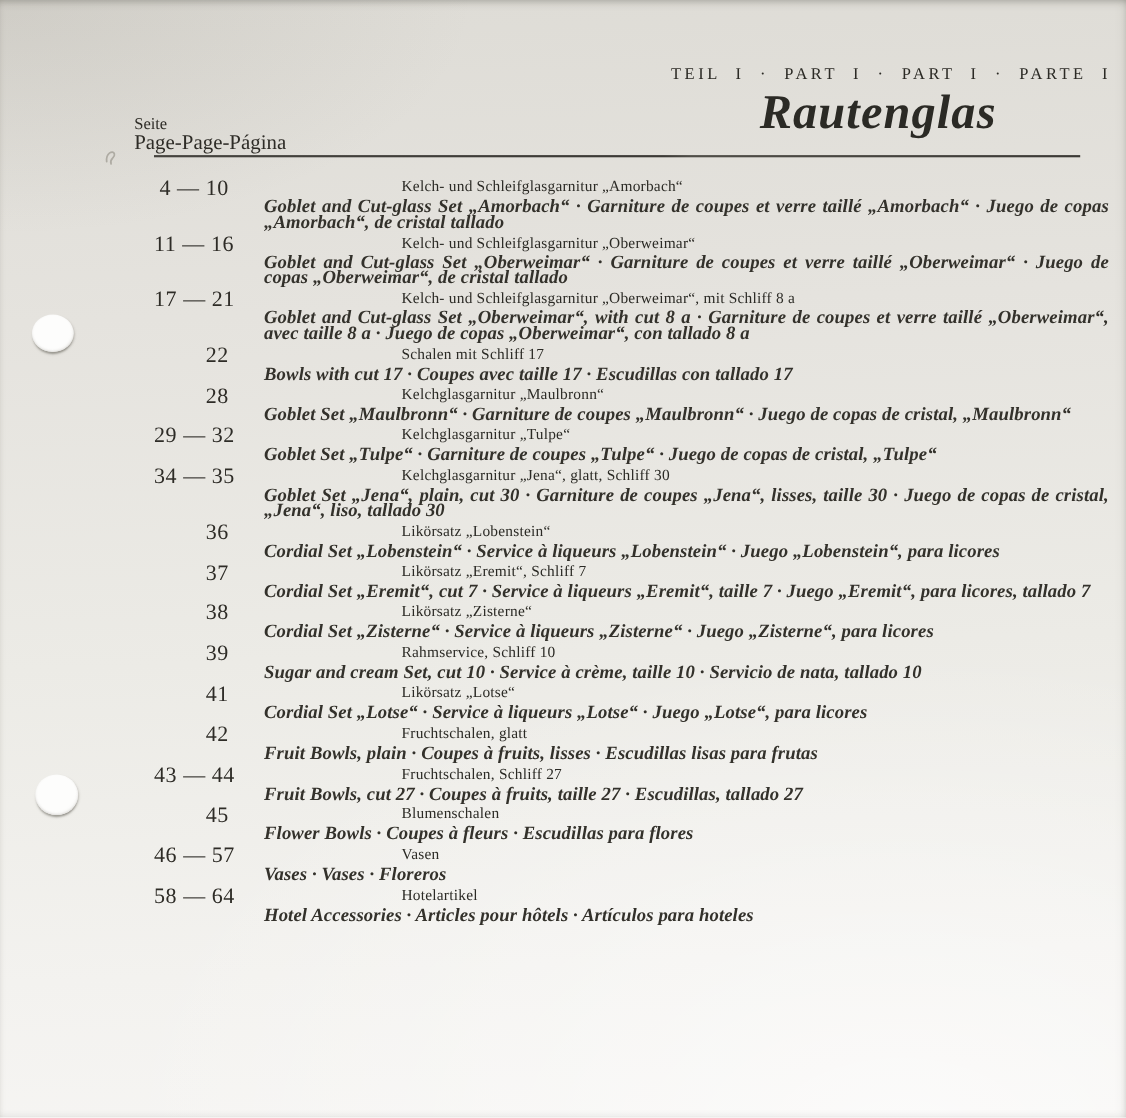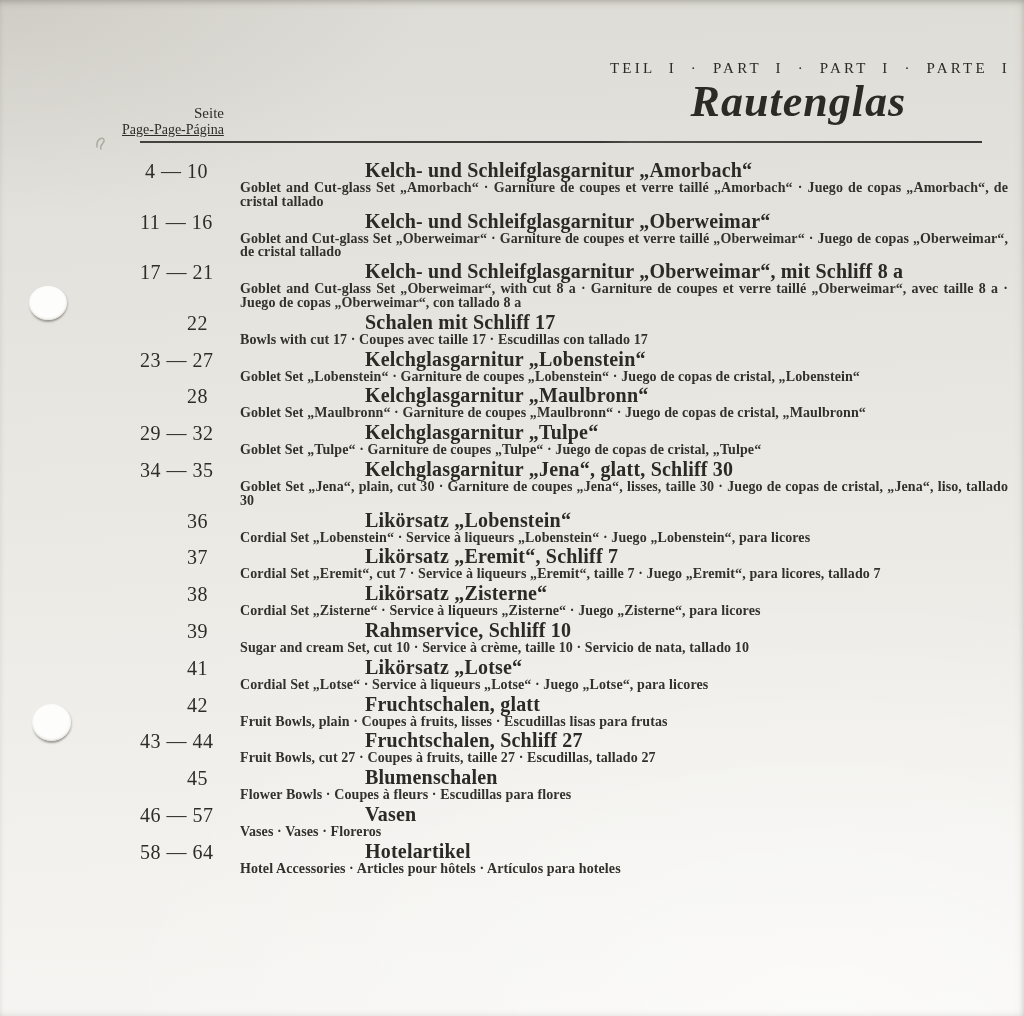--- a/index.html
+++ b/index.html
@@ -23,22 +23,22 @@
     position:absolute; top:60px; right:14px;
     font-size:15px; letter-spacing:3.2px; word-spacing:7px;
     color:#2b2a25; white-space:nowrap;
   }
   .brand-title {
     position:absolute; top:76px; right:118px;
     font-size:44px; font-style:italic; font-weight:bold; letter-spacing:1px;
     color:#2b2a25;
   }
   .seite-block { position:absolute; top:105px; left:122px; width:102px; }
-  .seite-de { display:block; text-align:right; font-size:15px; line-height:17px; }
-  .seite-multi { display:block; text-align:left; font-size:14px; line-height:15px; white-space:nowrap;text-decoration:underline; }
+  .seite-de { display:block; text-align:left; font-size:15px; line-height:17px; }
+  .seite-multi { display:block; text-align:left; font-size:19px; line-height:15px; white-space:nowrap; }
 
   .rule { position:absolute; top:141px; left:140px; width:842px; height:2px;
           background:linear-gradient(90deg,#45433e 0%, #3b3935 55%, #504e48 58%, #3b3935 100%); }
 
   
   .pen-mark { position:absolute; top:134px; left:94px; width:14px; height:18px; opacity:0.55; }
 
   
   .hole {
     position:absolute; border-radius:50%;
@@ -50,26 +50,26 @@
   .hole-2 { left:32px; top:704px; width:39px; height:37px; }
 
   
   .toc { position:absolute; top:161px; left:140px; width:868px; }
   .entry { position:relative; margin-bottom:3px; }
   .entry .pages {
     position:absolute; left:0; top:2px; width:68px; text-align:right;
     font-size:20px; line-height:17px; letter-spacing:0.5px; white-space:nowrap;
   }
   .entry .title {
-    margin-left:225px; font-size:20px; font-weight:bold; line-height:19px;
+    margin-left:225px; font-size:14px; font-weight:normal; line-height:19px;
     letter-spacing:0.2px; color:#2b2a25;
   }
   .entry .desc {
-    margin-left:100px; margin-top:1px; font-size:14px; font-weight:bold;
-    line-height:13.8px; text-align:justify; letter-spacing:0.1px; color:#33312b;
+    margin-left:100px; margin-top:1px; font-size:17px; font-weight:bold;
+    line-height:13.8px; text-align:justify; letter-spacing:0.1px; color:#33312b;font-style:italic;
   }
 </style>
 </head>
 <body>
 
 <div class="page">
 
   <div class="part-line">TEIL I · PART I · PART I · PARTE I</div>
   <div class="brand-title">Rautenglas</div>
 
@@ -107,25 +107,20 @@
       <div class="title">Kelch- und Schleifglasgarnitur „Oberweimar“, mit Schliff 8 a</div>
       <div class="desc">Goblet and Cut-glass Set „Oberweimar“, with cut 8 a · Garniture de coupes et verre taillé „Oberweimar“, avec taille 8 a · Juego de copas „Oberweimar“, con tallado 8 a</div>
     </div>
 
     <div class="entry">
       <span class="pages">22</span>
       <div class="title">Schalen mit Schliff 17</div>
       <div class="desc">Bowls with cut 17 · Coupes avec taille 17 · Escudillas con tallado 17</div>
     </div>
 
-    <div class="entry">
-      <span class="pages">23 — 27</span>
-      <div class="title">Kelchglasgarnitur „Lobenstein“</div>
-      <div class="desc">Goblet Set „Lobenstein“ · Garniture de coupes „Lobenstein“ · Juego de copas de cristal, „Lobenstein“</div>
-    </div>
 
     <div class="entry">
       <span class="pages">28</span>
       <div class="title">Kelchglasgarnitur „Maulbronn“</div>
       <div class="desc">Goblet Set „Maulbronn“ · Garniture de coupes „Maulbronn“ · Juego de copas de cristal, „Maulbronn“</div>
     </div>
 
     <div class="entry">
       <span class="pages">29 — 32</span>
       <div class="title">Kelchglasgarnitur „Tulpe“</div>

